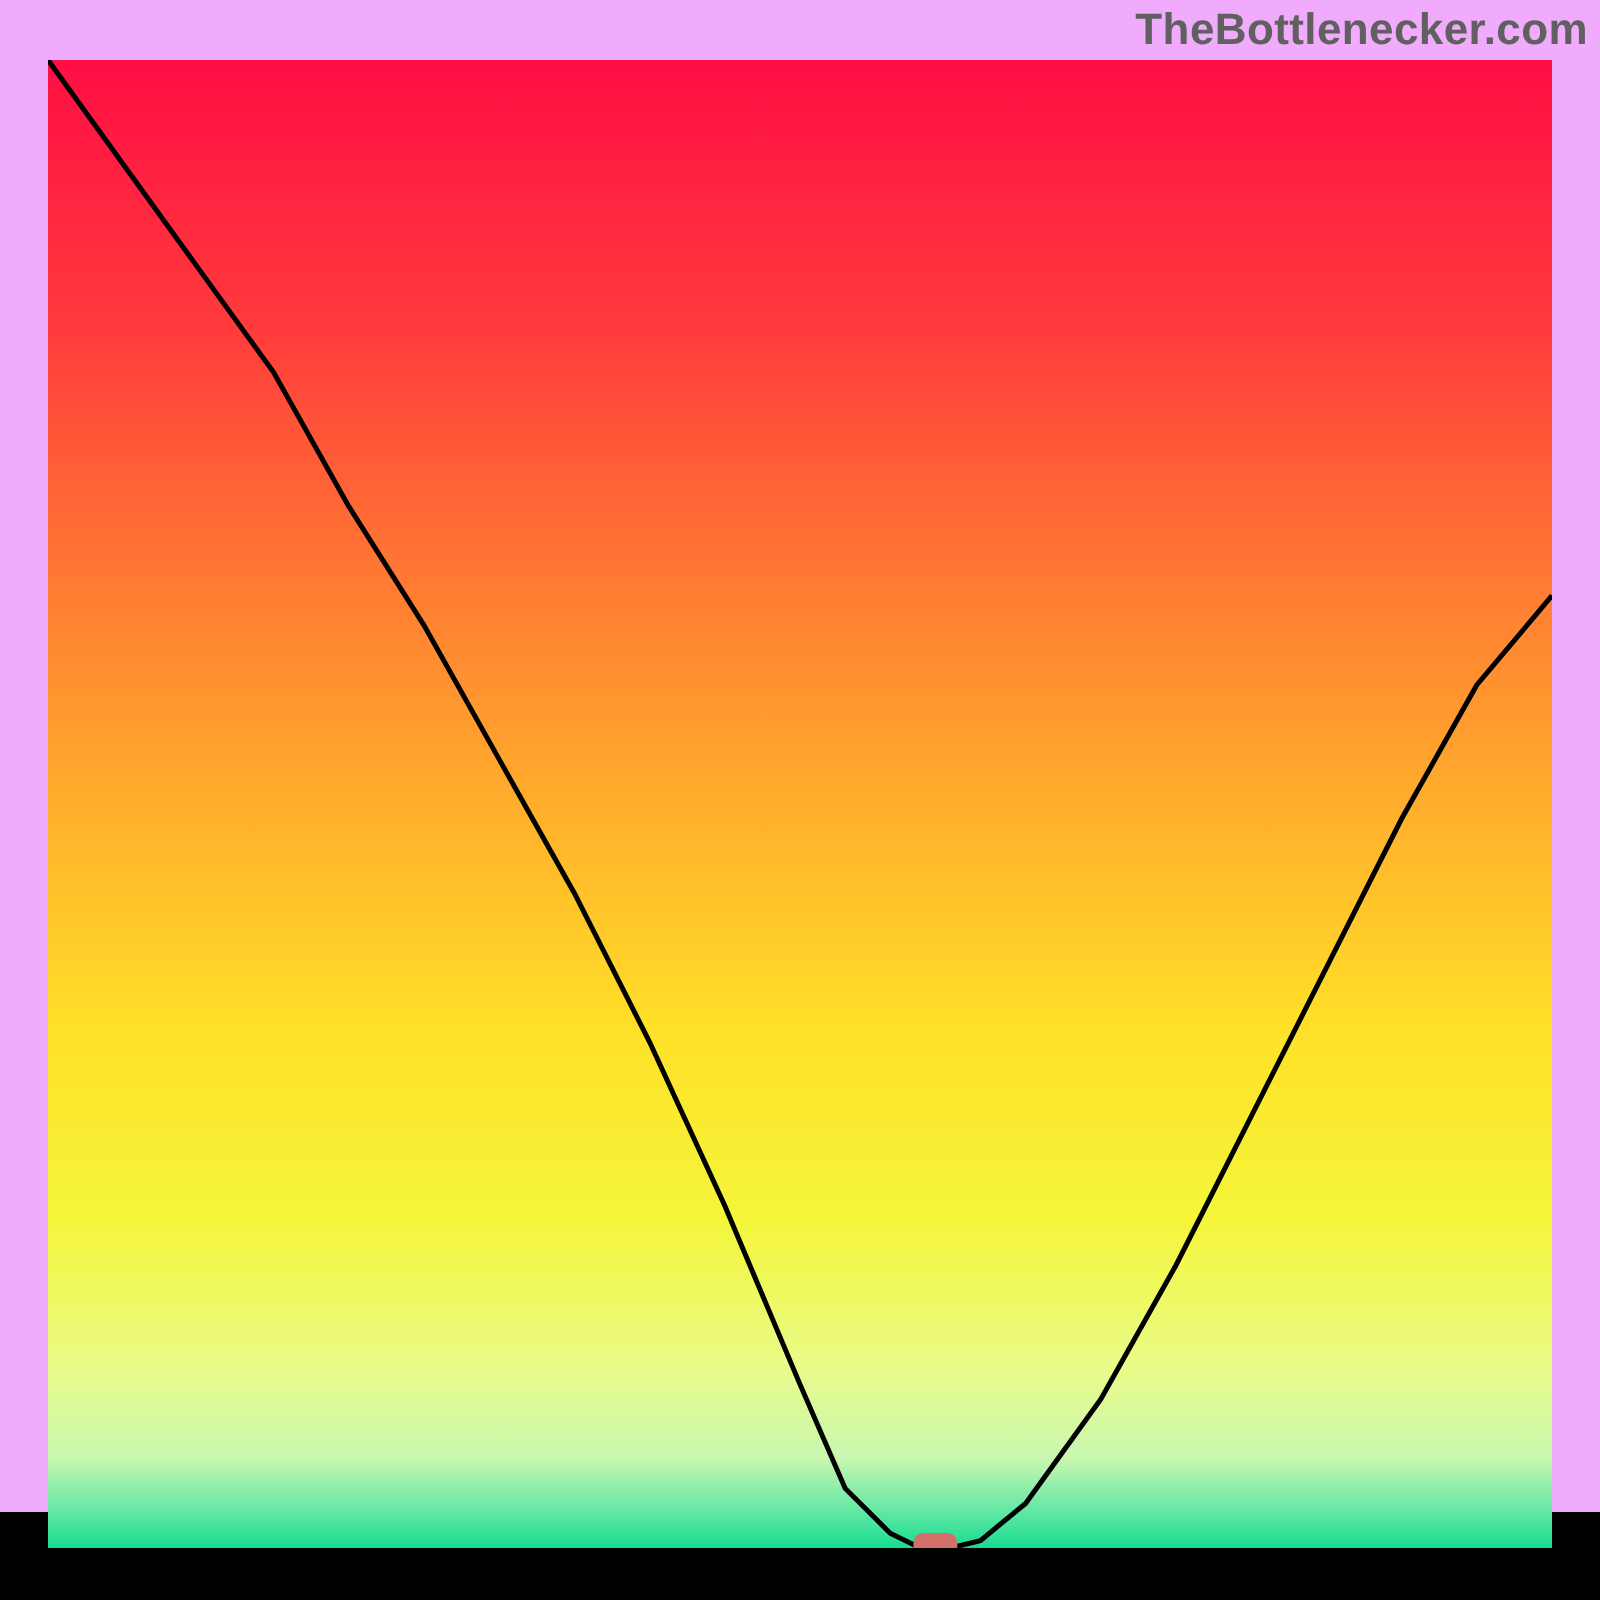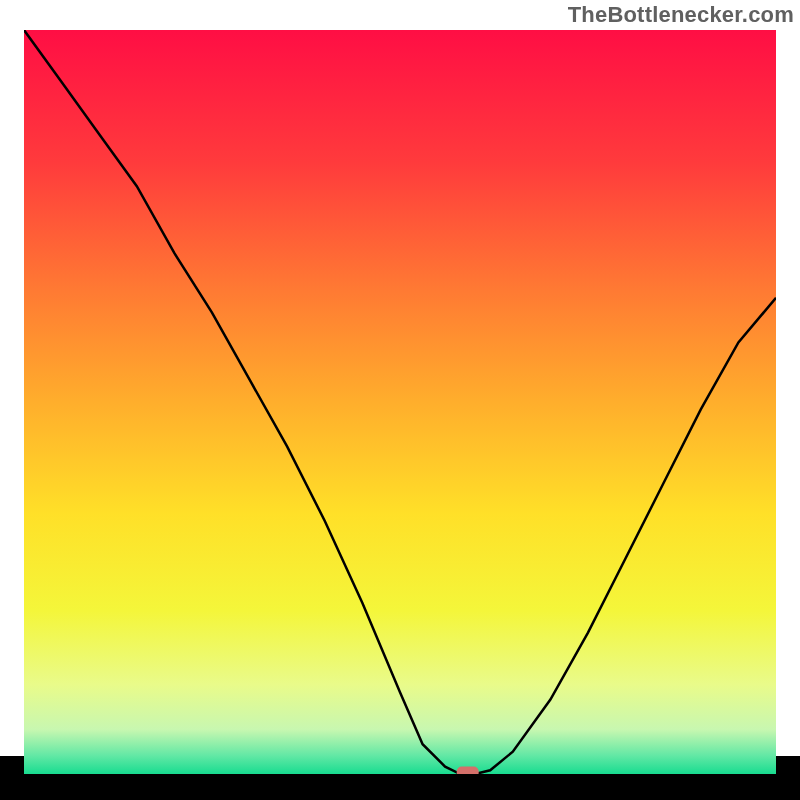--- a/index.html
+++ b/index.html
@@ -8,21 +8,21 @@
     width: 800px;
     height: 800px;
     background: #000;
     overflow: hidden;
     font-family: Arial, Helvetica, sans-serif;
   }
   .outer {
     position: relative;
     width: 800px;
     height: 756px;
-    background: #ffffff;
+    background: #f0abfc;
   }
   .watermark {
     position: absolute;
     top: 2px;
     right: 6px;
     font-size: 22px;
     font-weight: 600;
     color: #606060;
     letter-spacing: 0.2px;
     z-index: 10;

